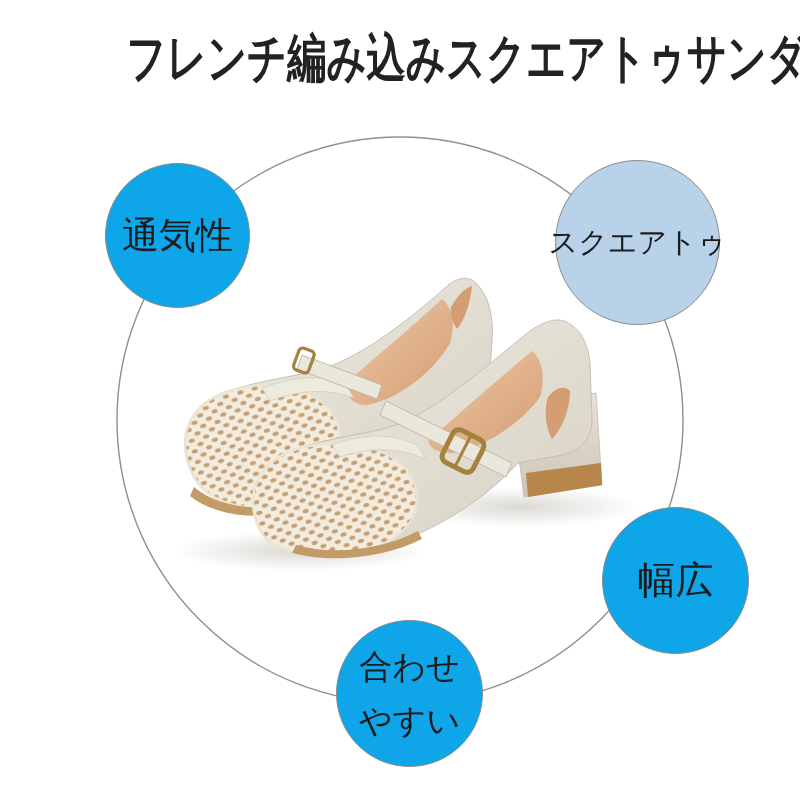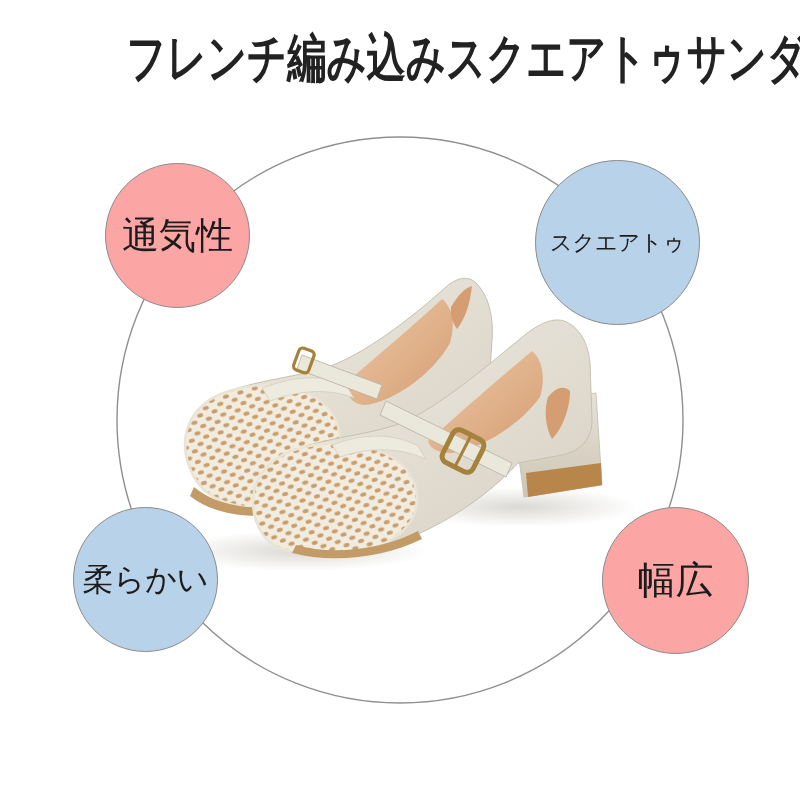--- a/index.html
+++ b/index.html
@@ -17,24 +17,24 @@
   
   .ring-svg{position:absolute;left:0;top:0;}
   .shoes-svg{position:absolute;left:150px;top:255px;}
   
   .fc{
     position:absolute;border-radius:50%;
     border:1.5px solid #8b8b8b;
     display:flex;flex-direction:column;align-items:center;justify-content:center;
     text-align:center;color:#1c1c1c;white-space:nowrap;
   }
-  .tone-green{background:#fca5a5;}
+  .tone-green{background:#0ea5e9;}
   .tone-blue{background:#b8d2e9;}
   .pos-tl{left:105px;top:163px;width:143px;height:143px;font-size:37px;}
-  .pos-tr{left:535px;top:160px;width:163px;height:163px;font-size:22px;}
+  .pos-tr{left:555px;top:160px;width:163px;height:163px;font-size:29px;}
   .pos-bl{left:73px;top:507px;width:143px;height:143px;font-size:31px;}
   .pos-br{left:602px;top:507px;width:145px;height:145px;font-size:38px;}
   .pos-bc{left:336px;top:620px;width:145px;height:145px;font-size:33px;line-height:1.62;}
 </style>
 </head>
 <body>
 
 <div class="stage">
 
   <h1 class="title"><span class="squeeze">フレンチ編み込みスクエアトゥサンダル</span></h1>
@@ -100,20 +100,21 @@
       <path d="M146,290 C180,300 230,296 268,276 L272,284 C232,304 180,308 142,298 Z" fill="#c39b67"></path>
     </g>
   </svg>
 
   <div class="fc tone-green pos-tl">
     <span>通気性</span>
   </div>
   <div class="fc tone-blue pos-tr">
     <span>スクエアトゥ</span>
   </div>
-  <div class="fc tone-blue pos-bl">
-    <span>柔らかい</span>
-  </div>
   <div class="fc tone-green pos-br">
     <span>幅広</span>
+  </div>
+  <div class="fc tone-green pos-bc">
+    <span>合わせ</span>
+    <span>やすい</span>
   </div>
 
 </div>
 
 </body></html>

